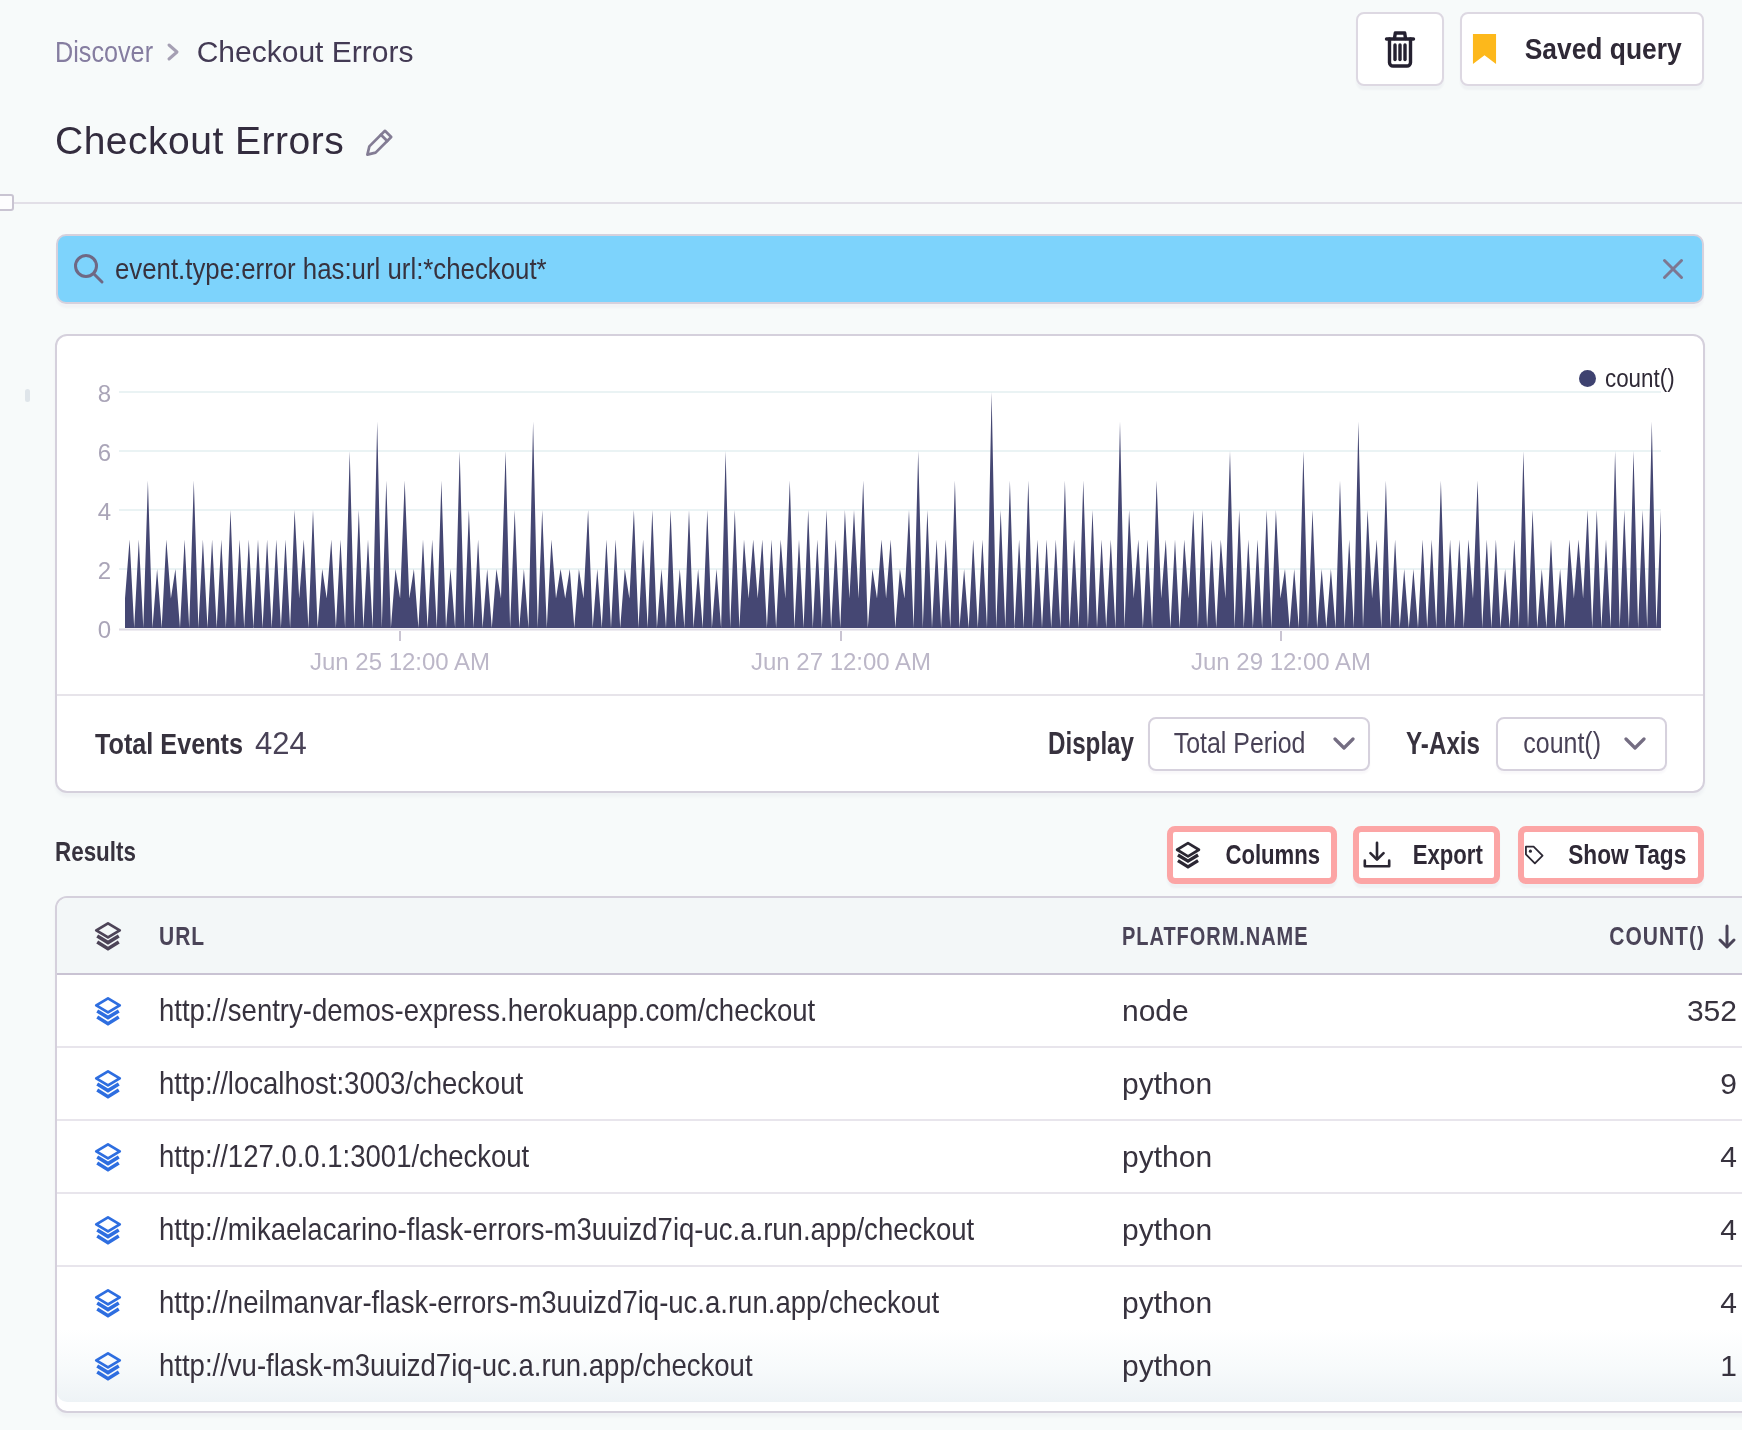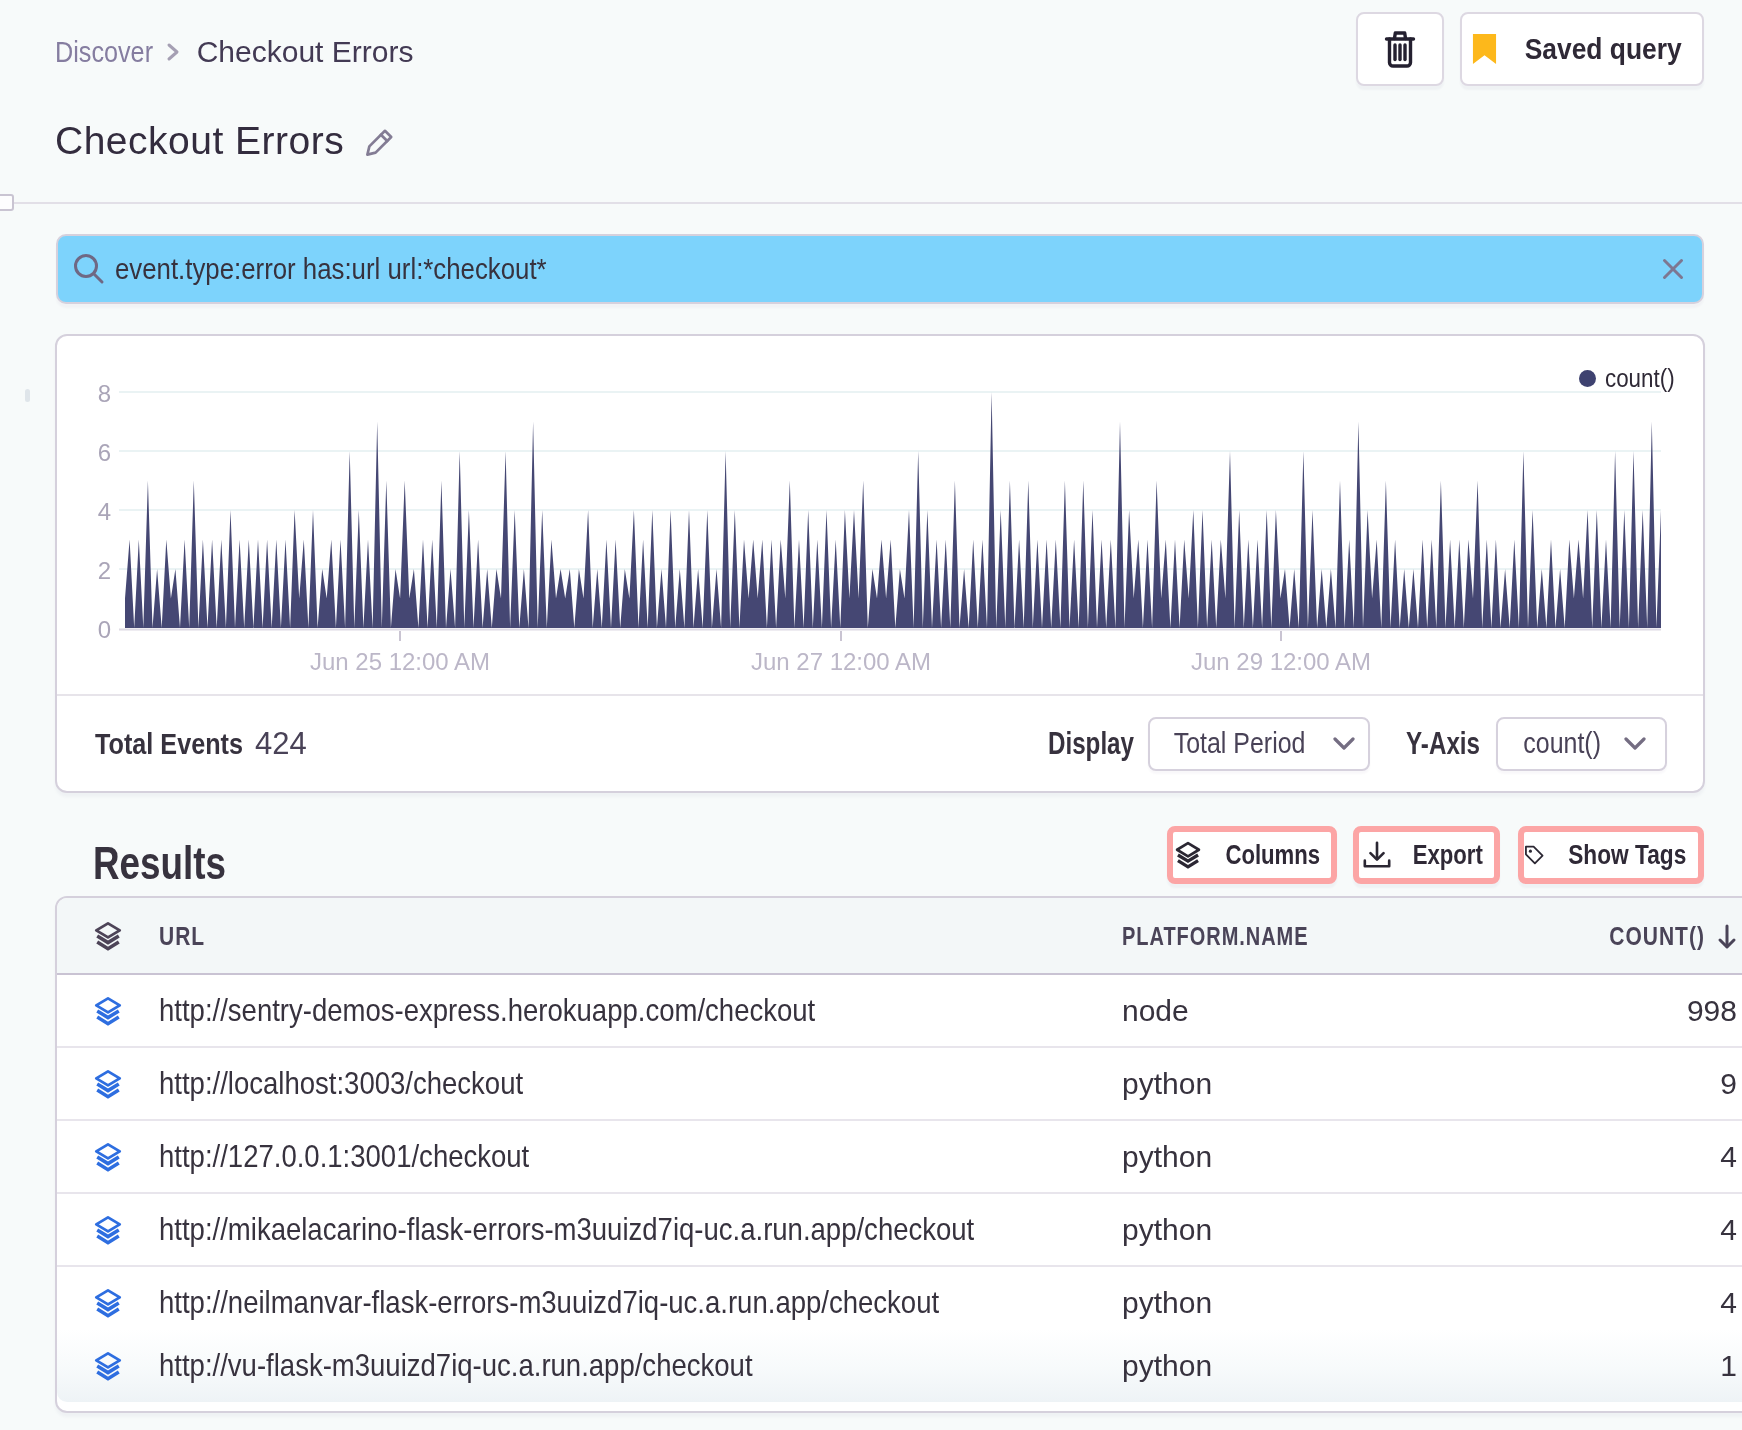--- a/index.html
+++ b/index.html
@@ -38,21 +38,21 @@
 .legend { position:absolute; right:17px; top:27px; display:flex; align-items:center; font-size:26px; color:#2f2936; }
 .legend .dot { width:17px; height:17px; border-radius:50%; background:#3e4270; margin-right:9px; }
 .chartfooter { position:absolute; left:0; bottom:0; width:100%; height:97px; border-top:2px solid #e7e4ea; display:flex; align-items:center; }
 .chartfooter .te { font-weight:bold; font-size:30px; color:#37323e; margin-left:38px; }
 .chartfooter .tev { font-size:31px; color:#494257; margin-left:25px; }
 .ddlabel { font-weight:bold; font-size:31px; color:#37323e; }
 .dd { height:54px; background:#fff; border:2px solid #d6d1dd; border-radius:8px; display:inline-flex; align-items:center; justify-content:center; font-size:29px; color:#494257; box-shadow:0 3px 2px rgba(60,40,90,0.03);}
 .dd svg { margin-left:16px; }
 
 
-.results-h { position:absolute; left:55px; top:836px; font-size:46px; font-weight:bold; color:#37323e;margin-left:38px; }
+.results-h { position:absolute; left:55px; top:836px; font-size:28px; font-weight:bold; color:#37323e; }
 .sbtn { position:absolute; top:826px; height:58px; background:#fff; border:6px solid #fca5a5; border-radius:8px; display:flex; align-items:center; justify-content:center; white-space:nowrap; font-size:27px; font-weight:bold; color:#2f2936; box-shadow:0 4px 2px rgba(60,40,90,0.04); }
 .sbtn svg { margin-right:13px; }
 
 
 #tablepanel { left:55px; top:896px; width:1712px; height:517px; }
 .thead { position:absolute; left:0; top:0; width:100%; height:77px; background:#f3f7f8; border-bottom:2px solid #c9c3d3; border-radius:10px 10px 0 0; }
 .thead .hcell { position:absolute; top:0; height:77px; display:flex; align-items:center; font-size:25px; font-weight:bold; color:#4a4458; letter-spacing:1.2px; }
 .trow { position:absolute; left:0; width:100%; height:73px; border-bottom:2px solid #e8e5ec; display:flex; align-items:center; }
 .trow.last { border-bottom:none; background:linear-gradient(180deg, #ffffff 0%, #f7fafb 55%, #eef3f6 100%); border-radius:0 0 10px 10px; }
 .trow .url { position:absolute; left:102px; white-space:nowrap; font-size:32px; color:#37323e; transform:scaleX(0.86); transform-origin:0 50%; }
@@ -222,21 +222,21 @@
       <div class="trow" style="top:77px;">
         <svg class="rowicon" width="30" height="30" viewBox="0 0 32 32">
           <g fill="none" stroke="#2e6ee0">
             <path d="M16 2.5 L28.5 10 L16 17.5 L3.5 10 Z" stroke-width="3" stroke-linejoin="round"></path>
             <path d="M4.5 16 L16 23 L27.5 16" stroke-width="3.8"></path>
             <path d="M4.5 22.5 L16 29.5 L27.5 22.5" stroke-width="3.8"></path>
           </g>
         </svg>
         <span class="url">http://sentry-demos-express.herokuapp.com/checkout</span>
         <span class="plat">node</span>
-        <span class="cnt">998</span>
+        <span class="cnt">352</span>
       </div>
       <div class="trow" style="top:150px;">
         <svg class="rowicon" width="30" height="30" viewBox="0 0 32 32">
           <g fill="none" stroke="#2e6ee0">
             <path d="M16 2.5 L28.5 10 L16 17.5 L3.5 10 Z" stroke-width="3" stroke-linejoin="round"></path>
             <path d="M4.5 16 L16 23 L27.5 16" stroke-width="3.8"></path>
             <path d="M4.5 22.5 L16 29.5 L27.5 22.5" stroke-width="3.8"></path>
           </g>
         </svg>
         <span class="url">http://localhost:3003/checkout</span>

